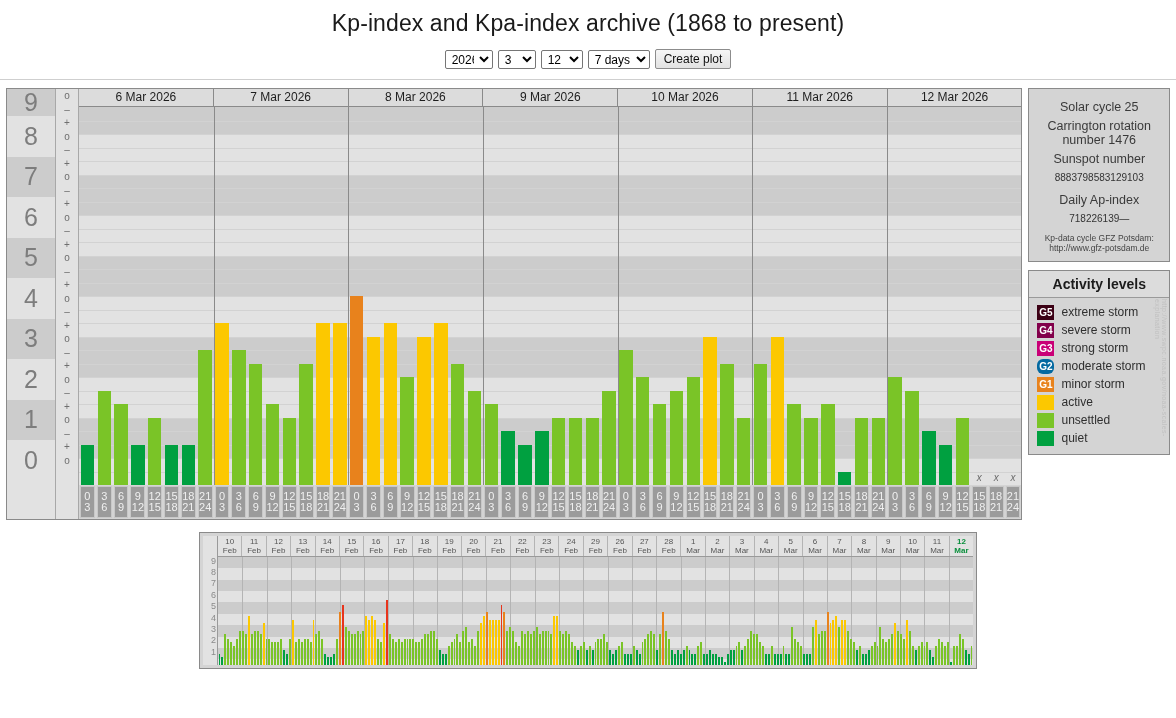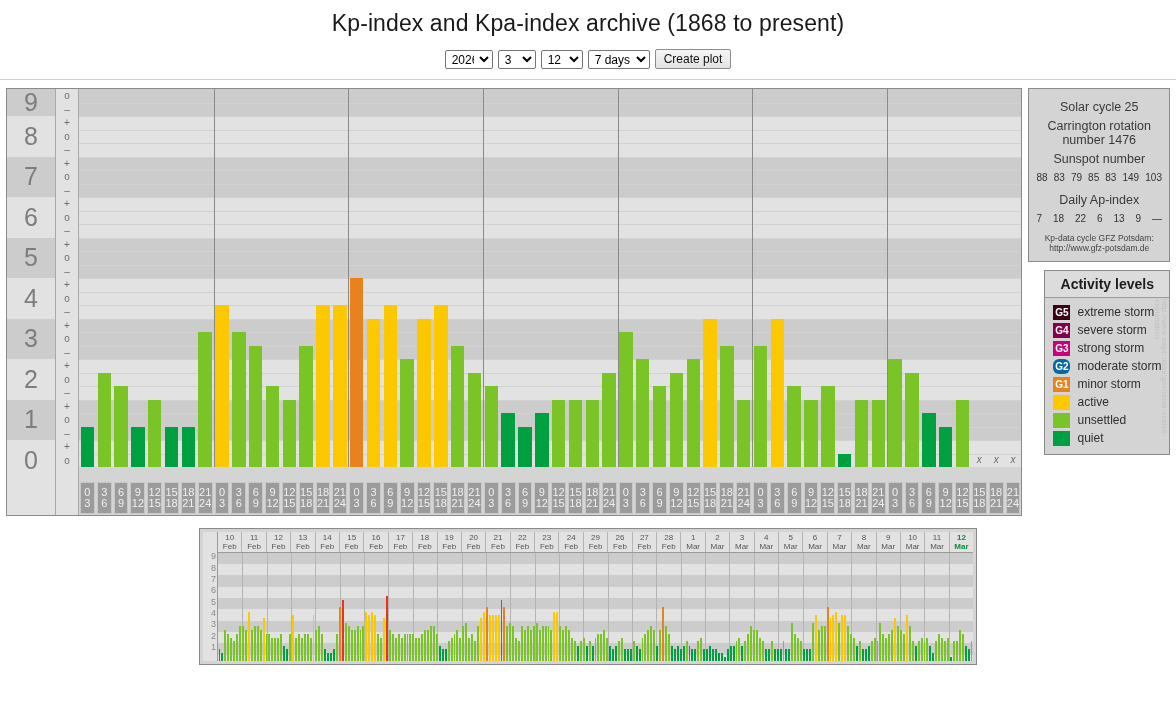--- a/index.html
+++ b/index.html
@@ -119,34 +119,34 @@
   .side{width:142px;display:flex;flex-direction:column;gap:8px;}
   .card{
     border:1px solid #8a8a8a;background:#d4d4d4;box-sizing:border-box;
   }
   .card-head{
     text-align:center;font-weight:bold;font-size:14px;color:#1c1c1c;
     padding:5px 0;background:#dcdcdc;border-bottom:1px solid #9a9a9a;
   }
   .card-body{padding:6px 5px 8px 5px;text-align:center;}
   .sd-line{font-size:12.5px;color:#3a3a3a;margin:5px 0;line-height:14px;}
-  .sd-nums{display:flex;justify-content:space-between;font-size:10px;color:#333;
+  .sd-nums{display:flex;justify-content:center;font-size:10px;color:#333;
     padding:1px 2px 0 2px;}
   .sd-src{font-size:8.5px;color:#444;line-height:10px;margin-top:9px;text-align:center;}
   .lev-row{display:flex;align-items:center;gap:7px;padding:1.5px 2px 1.5px 5px;}
   .swatch{
     width:17px;height:15px;flex:0 0 17px;display:flex;align-items:center;justify-content:center;
     font-size:10px;font-weight:bold;color:#fff;box-sizing:border-box;
   }
   .lev-label{font-size:12px;color:#2e2e2e;}
   .side-vert{
     position:absolute;right:1px;top:28px;
     writing-mode:vertical-rl;font-size:7px;color:#c0c0c0;letter-spacing:0.4px;
   }
-  .card.levels{position:relative;overflow:hidden;margin-left:16px;}
+  .card.levels{position:relative;overflow:hidden;}
 
   
   .overview-wrap{display:flex;justify-content:center;margin-top:12px;}
   .overview{
     width:778px;border:1px solid #8a8a8a;background:#d4d4d4;
     padding:3px;box-sizing:border-box;
   }
   .ov-inner{display:flex;}
   .ov-axis{width:14px;position:relative;background:#e2e2e2;}
   .ov-axis .t{
@@ -222,20 +222,29 @@
           <div class="scell" style="height: 13.5px;">o</div>
           <div class="scell" style="height: 13.5px;">–</div>
           <div class="scell" style="height: 13.5px;">+</div>
           <div class="scell" style="height: 13.5px;">o</div>
           <div class="scell" style="height: 13.5px;">–</div>
           <div class="scell" style="height: 13.5px;">+</div>
           <div class="scell" style="height: 13.5px;">o</div>
         </div>
 
       <div class="plot-area">
+        <div class="daycols" id="dayHead">
+            <div class="daycol-head">6 Mar 2026</div>
+            <div class="daycol-head">7 Mar 2026</div>
+            <div class="daycol-head">8 Mar 2026</div>
+            <div class="daycol-head">9 Mar 2026</div>
+            <div class="daycol-head">10 Mar 2026</div>
+            <div class="daycol-head">11 Mar 2026</div>
+            <div class="daycol-head">12 Mar 2026</div>
+          </div>
         <div class="grid" id="grid">
             <div class="band light" style="top: 351px; height: 40.5px;"></div>
             <div class="band dark" style="top: 310.5px; height: 40.5px;"></div>
             <div class="band light" style="top: 270px; height: 40.5px;"></div>
             <div class="band dark" style="top: 229.5px; height: 40.5px;"></div>
             <div class="band light" style="top: 189px; height: 40.5px;"></div>
             <div class="band dark" style="top: 148.5px; height: 40.5px;"></div>
             <div class="band light" style="top: 108px; height: 40.5px;"></div>
             <div class="band dark" style="top: 67.5px; height: 40.5px;"></div>
             <div class="band light" style="top: 27px; height: 40.5px;"></div>
@@ -685,21 +694,21 @@
       <div class="card-body">
         <div class="sd-line">Solar cycle 25</div>
         <div class="sd-line">Carrington rotation number 1476</div>
         <div class="sd-line">Sunspot number</div>
         <div class="sd-nums" id="sunspotRow">
             <span>88</span>
             <span>83</span>
             <span>79</span>
             <span>85</span>
             <span>83</span>
-            <span>149</span>
+            <span>129</span>
             <span>103</span>
           </div>
         <div class="sd-line" style="margin-top:10px">Daily Ap-index</div>
         <div class="sd-nums" id="apRow">
             <span>7</span>
             <span>18</span>
             <span>22</span>
             <span>6</span>
             <span>13</span>
             <span>9</span>

